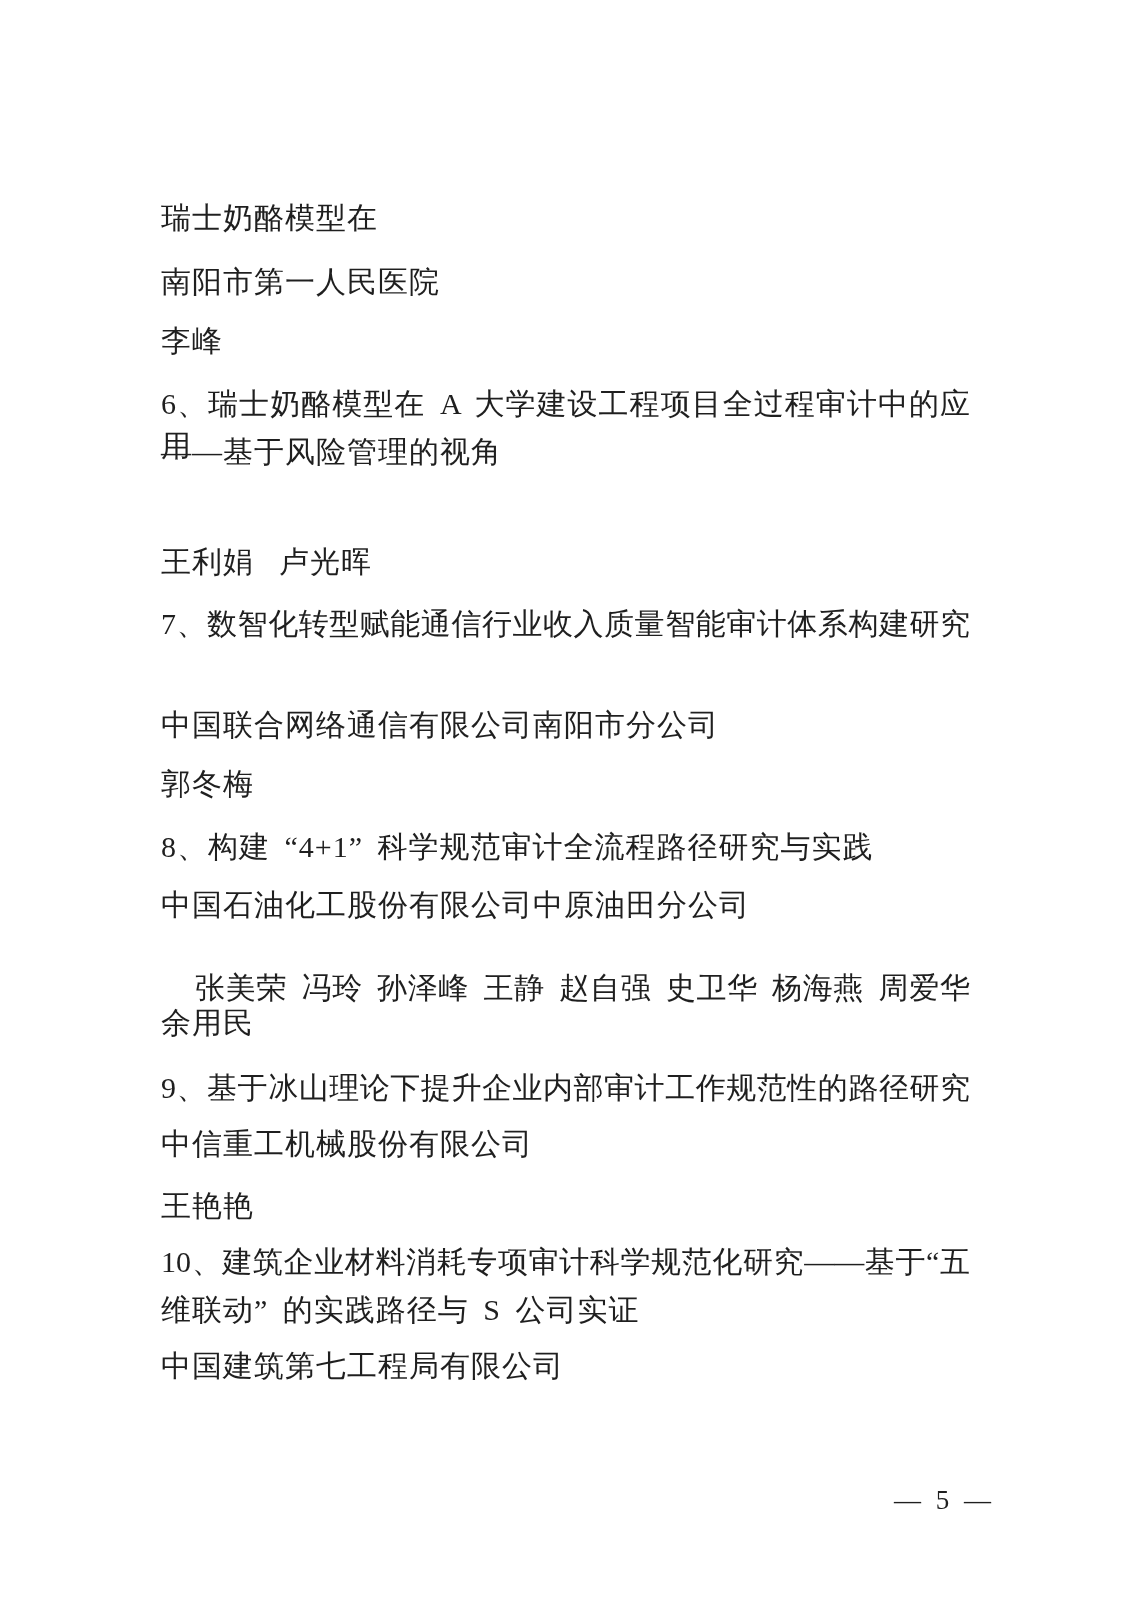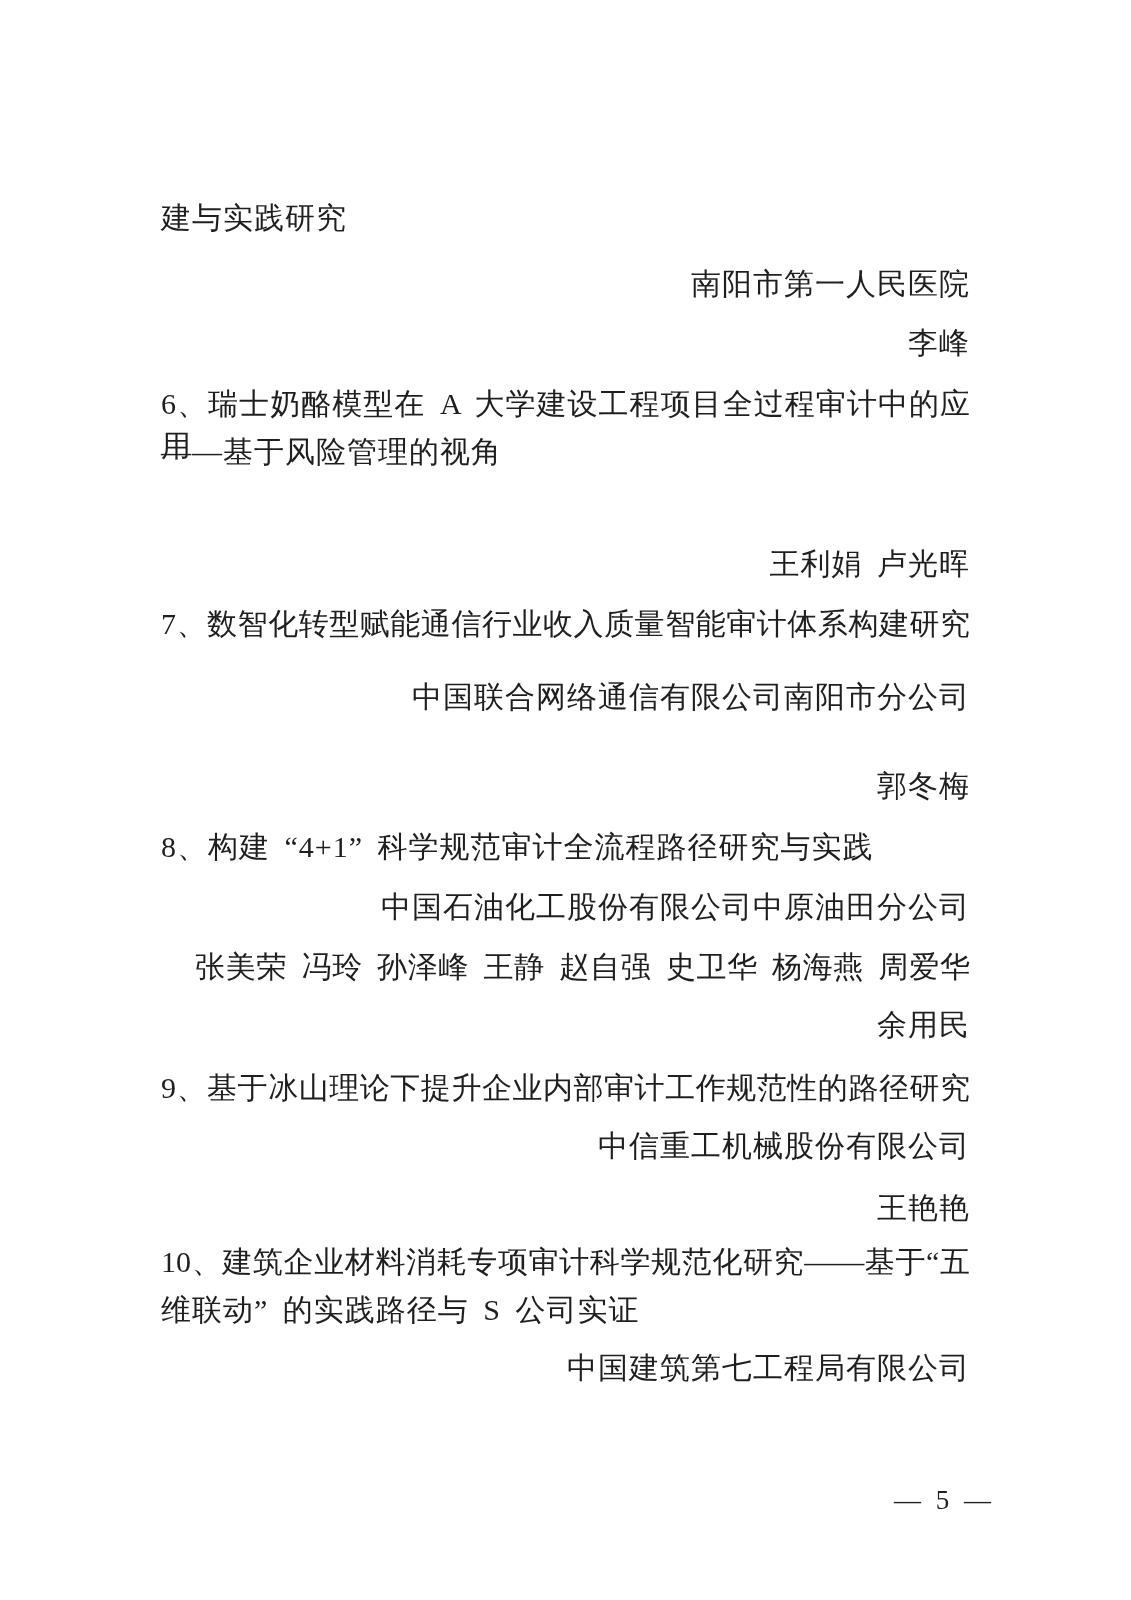--- a/index.html
+++ b/index.html
@@ -16,53 +16,53 @@
   .line {
     position: absolute;
     left: 161px;
     right: 161px;
     font-size: 30px;
     line-height: 42px;
     letter-spacing: 1px;
     word-spacing: 6px;
   }
   .t-left  { text-align: left;  white-space: nowrap; }
-  .t-right { text-align: right; white-space: nowrap; }
+  .t-right { text-align: left; white-space: nowrap; font-family: Liberation Mono, monospace; }
   .t-just  {
     text-align: justify;
     text-align-last: justify;
     letter-spacing: 0;
   }
-  .indent-authors { padding-left: 34px; }
+  .indent-authors { padding-left: 34px; margin-top: 21px; }
   .footer-page-number {
     position: absolute;
     top: 1482px;
     right: 139px;
     font-size: 27px;
     line-height: 36px;
     letter-spacing: 1px;
     word-spacing: 6px;
     color: #1f1f1f;
   }
 </style>
 </head>
 <body>
 
 <div class="page">
 
-  <div class="line t-left" style="top:197px">建与实践研究</div>
+  <div class="line t-left" style="top:197px">瑞士奶酪模型在</div>
   <div class="line t-right" style="top:263px">南阳市第一人民医院</div>
   <div class="line t-right" style="top:322px">李峰</div>
 
   <div class="line t-just" style="top:383px">6、瑞士奶酪模型在 A 大学建设工程项目全过程审计中的应用</div>
   <div class="line t-left" style="top:431px">——基于风险管理的视角</div>
   <div class="line t-right" style="top:543px">王利娟 卢光晖</div>
 
   <div class="line t-just" style="top:603px">7、数智化转型赋能通信行业收入质量智能审计体系构建研究</div>
-  <div class="line t-right" style="top:676px">中国联合网络通信有限公司南阳市分公司</div>
+  <div class="line t-right" style="top:706px">中国联合网络通信有限公司南阳市分公司</div>
   <div class="line t-right" style="top:765px">郭冬梅</div>
 
   <div class="line t-left" style="top:826px">8、构建 “4+1” 科学规范审计全流程路径研究与实践</div>
   <div class="line t-right" style="top:886px">中国石油化工股份有限公司中原油田分公司</div>
   <div class="line t-just indent-authors" style="top:946px">张美荣 冯玲 孙泽峰 王静 赵自强 史卫华 杨海燕 周爱华</div>
   <div class="line t-right" style="top:1004px">余用民</div>
 
   <div class="line t-just" style="top:1067px">9、基于冰山理论下提升企业内部审计工作规范性的路径研究</div>
   <div class="line t-right" style="top:1125px">中信重工机械股份有限公司</div>
   <div class="line t-right" style="top:1187px">王艳艳</div>

